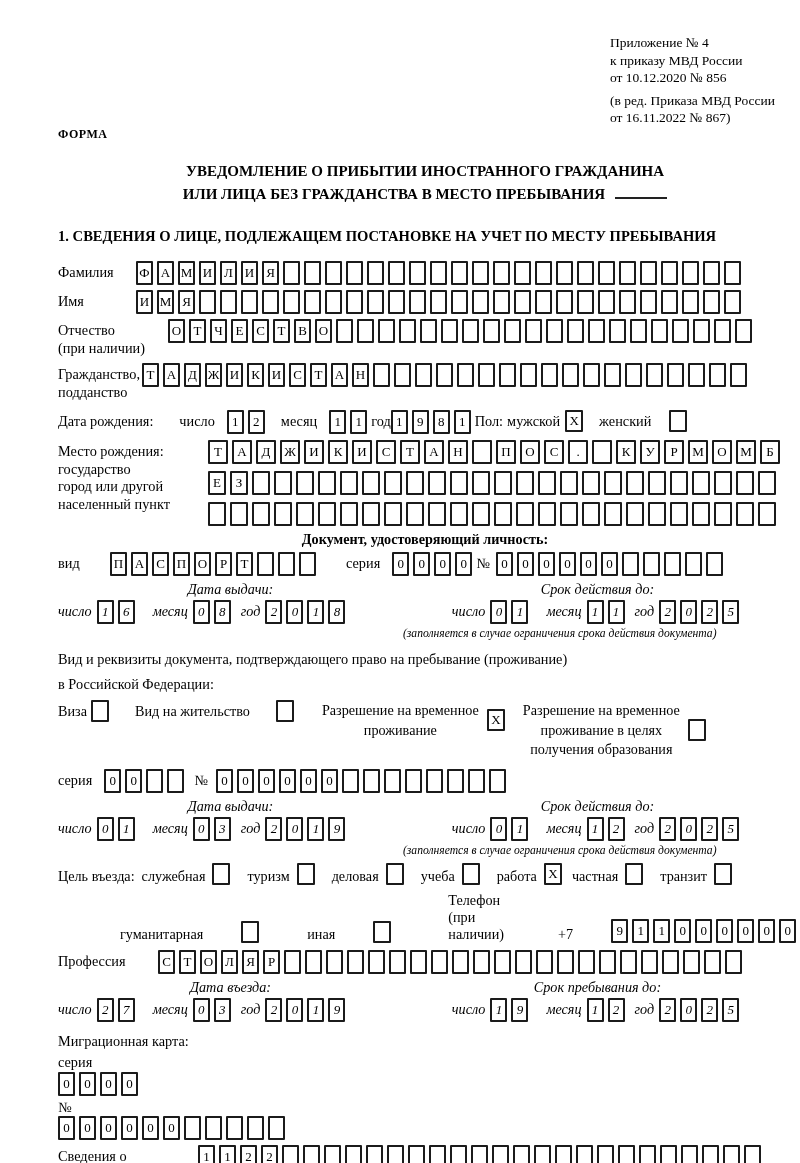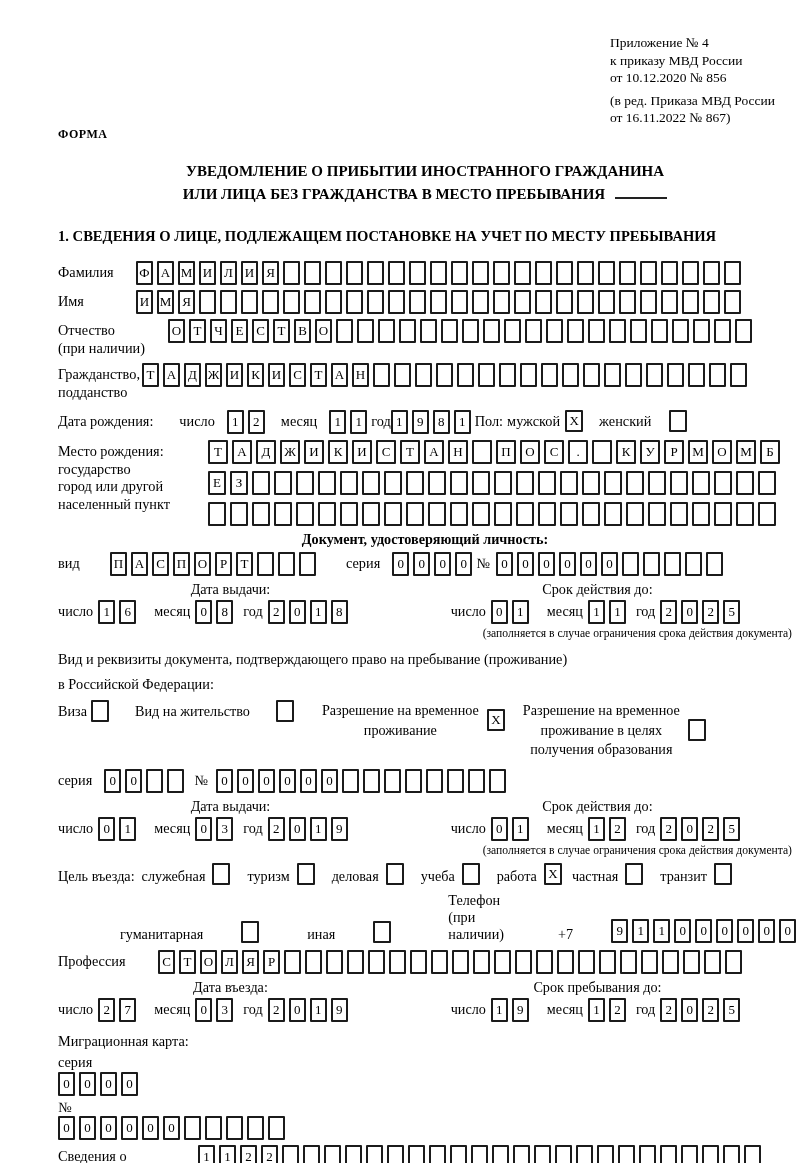--- a/index.html
+++ b/index.html
@@ -26,29 +26,29 @@
   .cells.cbx .cell{width:18px;height:22px;}
 
   .w78{width:78px;} .w110{width:110px;} .w84{width:84px;} .w150{width:150px;}
 
   .inline-row{display:flex;align-items:flex-start;margin-bottom:5px;flex-wrap:nowrap;}
   .inline-row .gap{width:12px;flex:0 0 auto;}
   .inline-row .gap-lg{width:26px;flex:0 0 auto;}
 
   .doc-heading{font-weight:bold;font-size:14.2px;text-align:center;margin:4px 0 4px 0;}
 
-  .dates-row{display:flex;margin-top:0;}
+  .dates-row{display:flex;margin-top:0;font-style:italic;}
   .dates-col-l{width:47%;}
   .dates-col-r{width:53%;}
   .dates-heading{font-size:14.2px;text-align:center;margin-bottom:2px;}
   .date-line{display:flex;align-items:center;}
   .date-line .dl{font-size:14.2px;margin-right:5px;}
   .date-line .sp1{margin-left:14px;}
   .date-line .sp2{margin-left:6px;}
-  .small-note{font-size:11.6px;text-align:right;margin-top:3px;}
+  .small-note{font-size:11.6px;text-align:left;margin-top:3px;}
 
   .permit-options{display:flex;align-items:flex-start;margin-top:6px;margin-bottom:10px;}
   .opt{display:flex;align-items:center;}
   .opt .olbl{font-size:14.2px;line-height:1.35;padding-top:2px;}
   .opt .center{text-align:center;}
   .opt .cells{margin-left:8px;margin-top:1px;}
 
   .purpose-line{display:flex;align-items:flex-end;margin-bottom:7px;}
   .purpose-line .plbl{font-size:14.2px;margin-right:7px;}
   .purpose-line .cells{margin-right:13px;}

